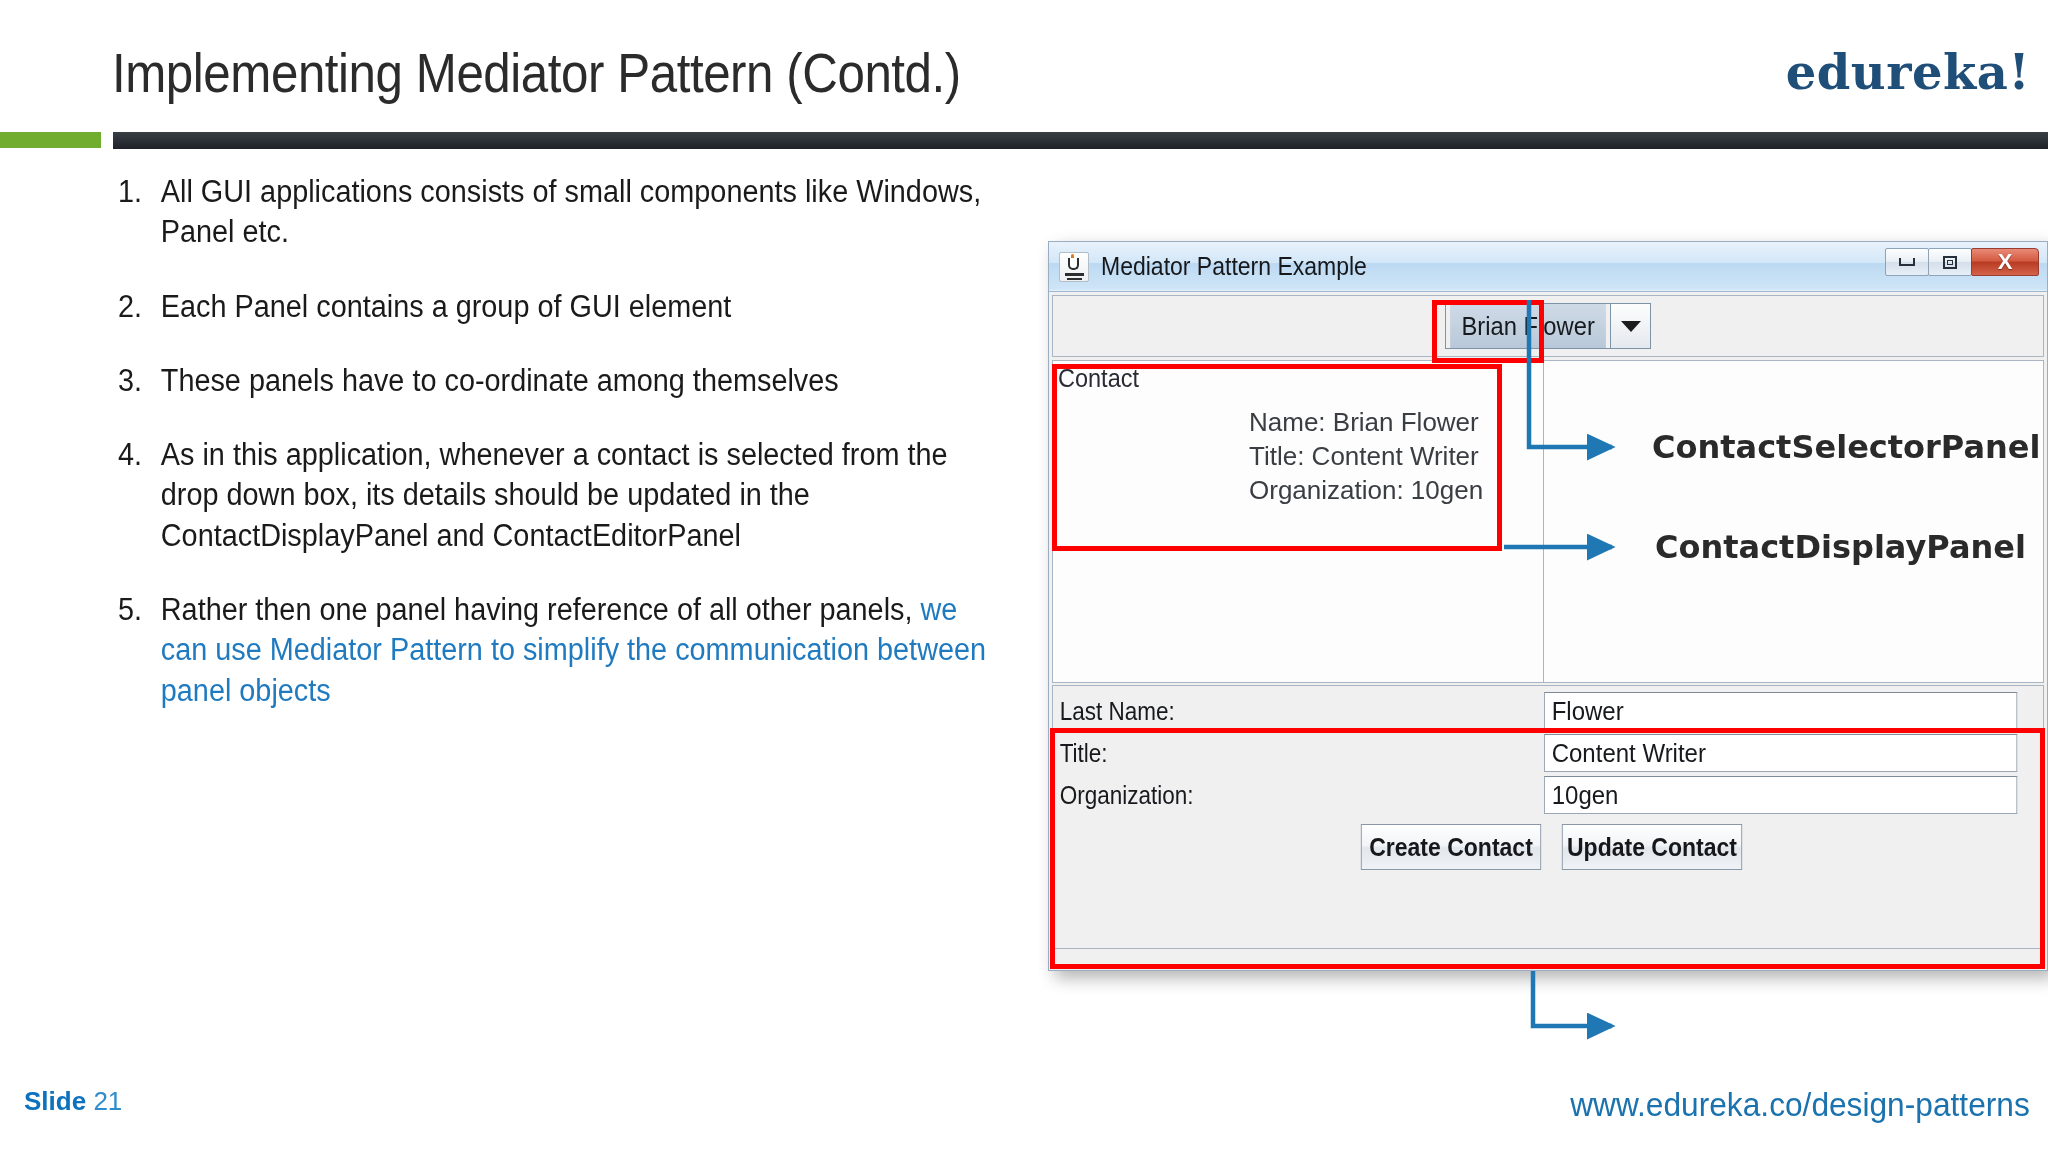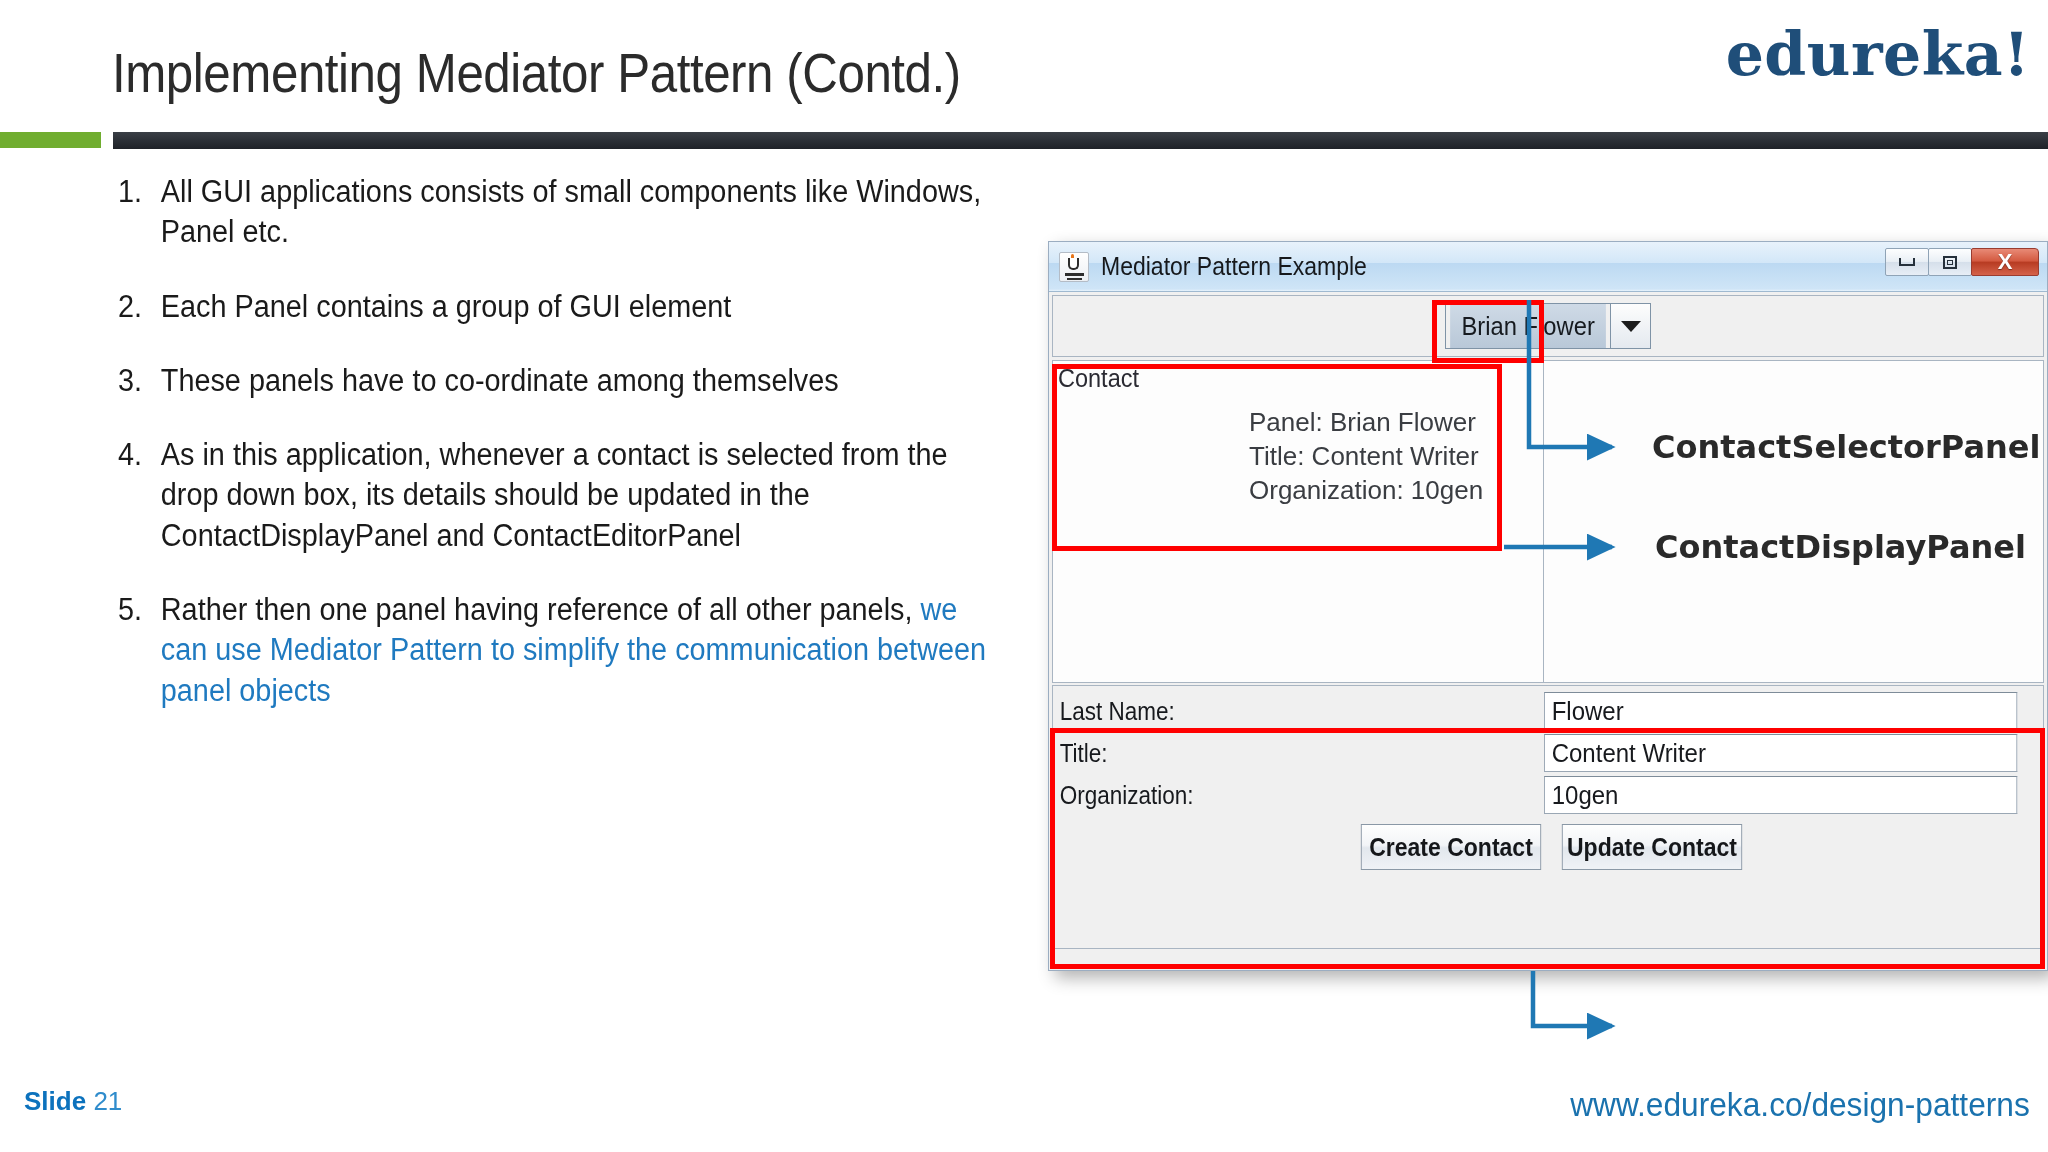--- a/index.html
+++ b/index.html
@@ -23,24 +23,24 @@
     font-weight: 400;
     color: #2b2b2b;
     letter-spacing: -0.5px;
     font-family: "Liberation Sans", sans-serif;
     transform: scaleX(0.88);
     transform-origin: left center;
     white-space: nowrap;
   }
   .logo {
     position: absolute;
-    right: 18px; top: 24px;
+    right: 18px; top: 48px;
     font-family: "DejaVu Serif", serif;
     font-weight: 700;
-    font-size: 60px;
+    font-size: 48px;
     color: #1f4e79;
     letter-spacing: 0.5px;
     line-height: 1;
   }
   .rule-green {
     position: absolute;
     left: 0; top: 132px;
     width: 101px; height: 16px;
     background: #70ad2f;
   }
@@ -367,21 +367,21 @@
         <div class="combo-arrow">
             <span class="tri"></span>
           </div>
       </div>
     </div>
 
     <div class="mid-row">
       <div class="display-panel">
         <div class="contact-label">Contact</div>
         <div class="contact-lines">
-          <div>Panel: Brian Flower</div>
+          <div>Name: Brian Flower</div>
           <div>Title: Content Writer</div>
           <div>Organization: 10gen</div>
         </div>
       </div>
       <div class="right-blank"></div>
     </div>
 
     <div class="editor-panel">
       <div class="form-row">
         <div class="form-label">Last Name:</div>

